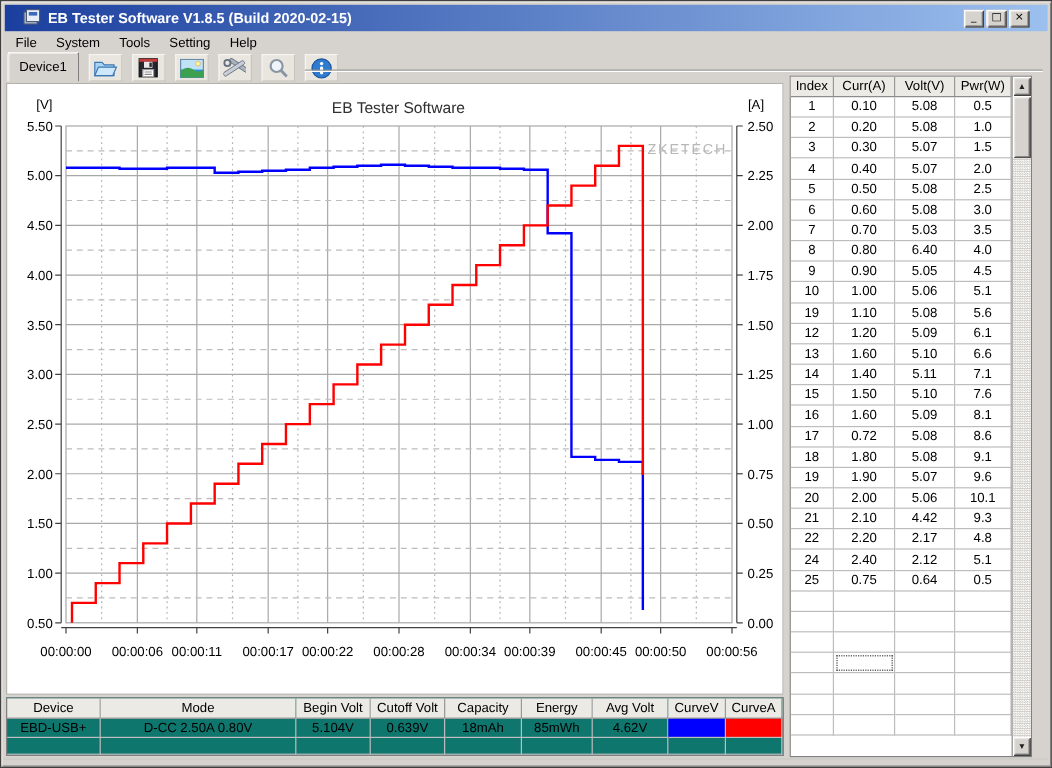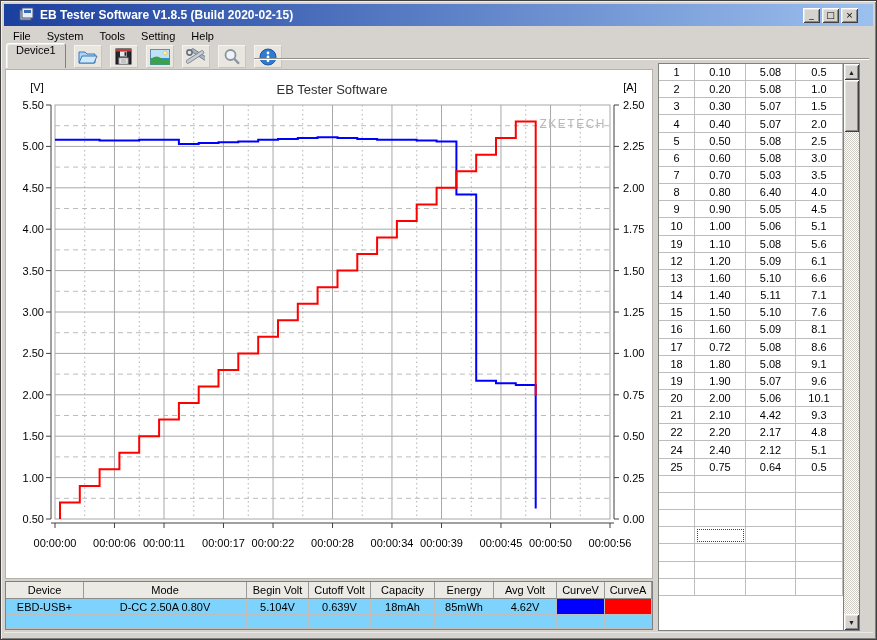--- a/index.html
+++ b/index.html
@@ -25,21 +25,21 @@
     font-family:"DejaVu Sans",sans-serif;
   }
   .app-icon{width:16px;height:16px;flex:0 0 16px;}
   
   .menubar{position:absolute;left:3px;top:25px;right:3px;height:19px;display:flex;align-items:center;padding-left:3px;}
   .menu-item{padding:2px 8px;}
   .menu-item:first-child{padding-left:6px;}
   
   .toolbar{position:absolute;left:3px;top:44px;right:3px;height:23px;display:flex;align-items:flex-end;}
   .device-tab{
-    height:21px;padding:12px 9px;display:flex;align-items:flex-end;margin-left:2px;
+    height:21px;padding:12px 9px;display:flex;align-items:center;margin-left:2px;
     background:#d6d3ce;border:1px solid #808080;border-bottom:none;
     border-top-color:#fff;border-left-color:#fff;border-radius:3px 3px 0 0;
     box-shadow:inset 1px 1px 0 #eceae5;
   }
   .tool-btn{
     width:28px;height:23px;margin-left:8px;display:flex;align-items:center;justify-content:center;
     background:#e9e6df;border:1px solid #c8c5be;border-top-color:#f6f4f0;border-left-color:#f6f4f0;
   }
   .toolbar-groove{position:absolute;left:250px;top:13px;right:4px;height:2px;border-top:1px solid #928f8a;border-bottom:1px solid #fff;}
   
@@ -53,21 +53,21 @@
   .grid-row{display:grid;grid-template-columns:36px 51px 50px 47px;height:17.16px;}
   .grid-row .grid-cell{border-right:1px solid #bdbdbd;border-bottom:1px solid #bdbdbd;}
   .grid-cell.focus{outline:1px dotted #404040;outline-offset:-3px;}
   .grid-scrollbar{width:16px;display:flex;flex-direction:column;border-left:1px solid #808080;}
   .sb-btn{height:16px;background:#d6d3ce;display:flex;align-items:center;justify-content:center;font-size:7px;color:#202020;
     box-shadow:inset 1px 1px 0 #fff, inset -1px -1px 0 #404040, inset 2px 2px 0 #e8e6e2, inset -2px -2px 0 #8a8a8a;}
   .sb-track{flex:1;position:relative;background:#dedbd5;background-image:repeating-conic-gradient(#ffffff 0% 25%, #cfccc6 0% 50%);background-size:2px 2px;}
   .sb-thumb{position:absolute;left:0;top:0;width:100%;height:52px;background:#d6d3ce;
     box-shadow:inset 1px 1px 0 #fff, inset -1px -1px 0 #404040, inset 2px 2px 0 #e8e6e2, inset -2px -2px 0 #8a8a8a;}
   
-  .summary{position:absolute;left:4px;top:580px;width:648px;height:49px;background:#7dd3fc;border:1px solid #808080;}
+  .summary{position:absolute;left:4px;top:580px;width:648px;height:49px;background:#0f766e;border:1px solid #808080;}
   .sum-row{display:grid;grid-template-columns:78px 163px 62px 62px 64px 59px 63px 48px 1fr;}
   .sum-cell{height:16px;display:flex;align-items:center;justify-content:center;border-right:1px solid #bdbdbd;border-bottom:1px solid #bdbdbd;overflow:hidden;white-space:nowrap;}
   .sum-row.head .sum-cell{height:17px;background:#eceae4;border-right:1px solid #9a9a9a;border-bottom:1px solid #8c8c8c;}
   .sum-cell.swatch{padding:0;}
   .bottom-edge{position:absolute;left:3px;right:3px;top:631px;height:1px;background:#84817b;border-bottom:1px solid #eceae5;}
   text{font-family:"Liberation Sans",sans-serif;}
 </style>
 </head>
 <body>
 
@@ -259,20 +259,26 @@
         <text x="624" y="21" text-anchor="middle" font-size="11">[A]</text>
         <text x="326" y="24" text-anchor="middle" font-size="13" fill="#303030">EB Tester Software</text>
         <text x="600" y="58" text-anchor="end" font-size="12" fill="#b8b8b8" letter-spacing="1.5">ZKETECH</text>
         <polyline points="49.0,69.8 54.0,69.8 73.8,69.8 73.8,69.8 93.6,69.8 93.6,70.6 113.4,70.6 113.4,70.6 133.2,70.6 133.2,69.8 153.1,69.8 153.1,69.8 172.9,69.8 172.9,73.9 192.7,73.9 192.7,73.1 212.5,73.1 212.5,72.3 232.3,72.3 232.3,71.4 252.2,71.4 252.2,69.8 272.0,69.8 272.0,68.9 291.8,68.9 291.8,68.1 311.6,68.1 311.6,67.3 331.5,67.3 331.5,68.1 351.3,68.1 351.3,68.9 371.1,68.9 371.1,69.8 390.9,69.8 390.9,69.8 410.7,69.8 410.7,70.6 430.6,70.6 430.6,71.4 450.4,71.4 450.4,124.4 470.2,124.4 470.2,310.7 490.0,310.7 490.0,313.2 509.8,313.2 509.8,314.9 529.7,314.9 529.7,437.4 530.7,437.4" fill="none" stroke="#0000ff" stroke-width="2"></polyline>
         <polyline points="54.0,449.0 54.0,432.4 73.8,432.4 73.8,415.9 93.6,415.9 93.6,399.3 113.4,399.3 113.4,382.8 133.2,382.8 133.2,366.2 153.1,366.2 153.1,349.6 172.9,349.6 172.9,333.1 192.7,333.1 192.7,316.5 212.5,316.5 212.5,300.0 232.3,300.0 232.3,283.4 252.2,283.4 252.2,266.8 272.0,266.8 272.0,250.3 291.8,250.3 291.8,233.7 311.6,233.7 311.6,217.2 331.5,217.2 331.5,200.6 351.3,200.6 351.3,184.0 371.1,184.0 371.1,167.5 390.9,167.5 390.9,150.9 410.7,150.9 410.7,134.4 430.6,134.4 430.6,117.8 450.4,117.8 450.4,101.2 470.2,101.2 470.2,84.7 490.0,84.7 490.0,68.1 509.8,68.1 509.8,51.6 529.7,51.6 529.7,324.8 530.7,324.8" fill="none" stroke="#ff0000" stroke-width="2"></polyline>
       </svg>
   </div>
 
   <div class="data-grid">
     <div class="grid-main">
+      <div class="grid-header">
+        <div class="grid-cell">Index</div>
+        <div class="grid-cell">Curr(A)</div>
+        <div class="grid-cell">Volt(V)</div>
+        <div class="grid-cell">Pwr(W)</div>
+      </div>
       <div>
           <div class="grid-row">
             <div class="grid-cell">1</div>
             <div class="grid-cell">0.10</div>
             <div class="grid-cell">5.08</div>
             <div class="grid-cell">0.5</div>
           </div>
           <div class="grid-row">
             <div class="grid-cell">2</div>
             <div class="grid-cell">0.20</div>

